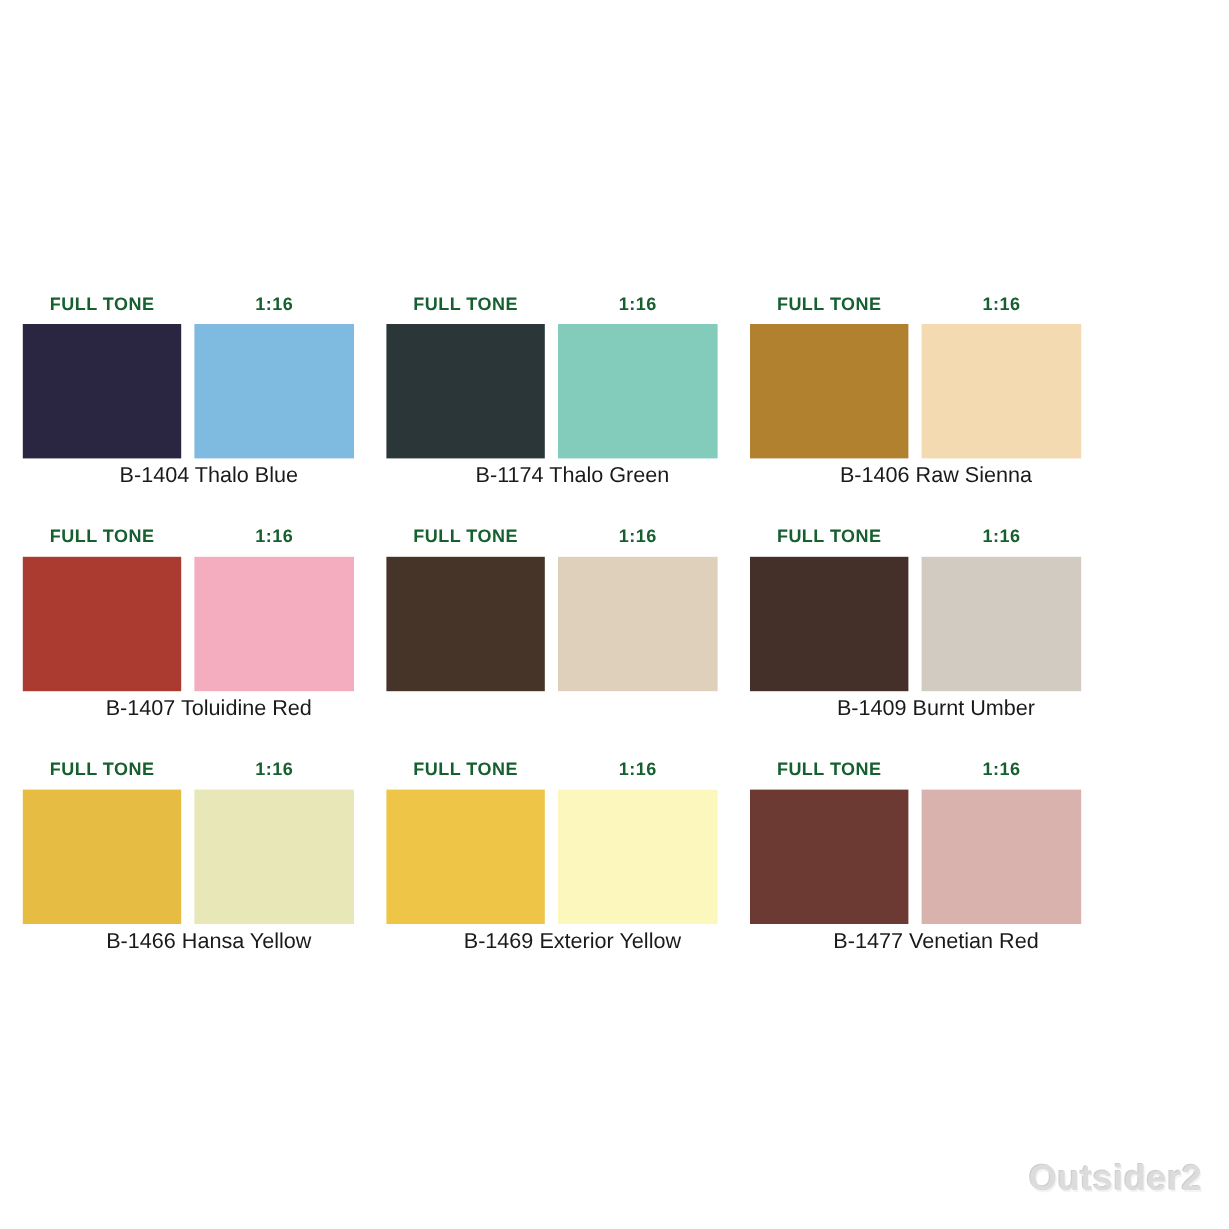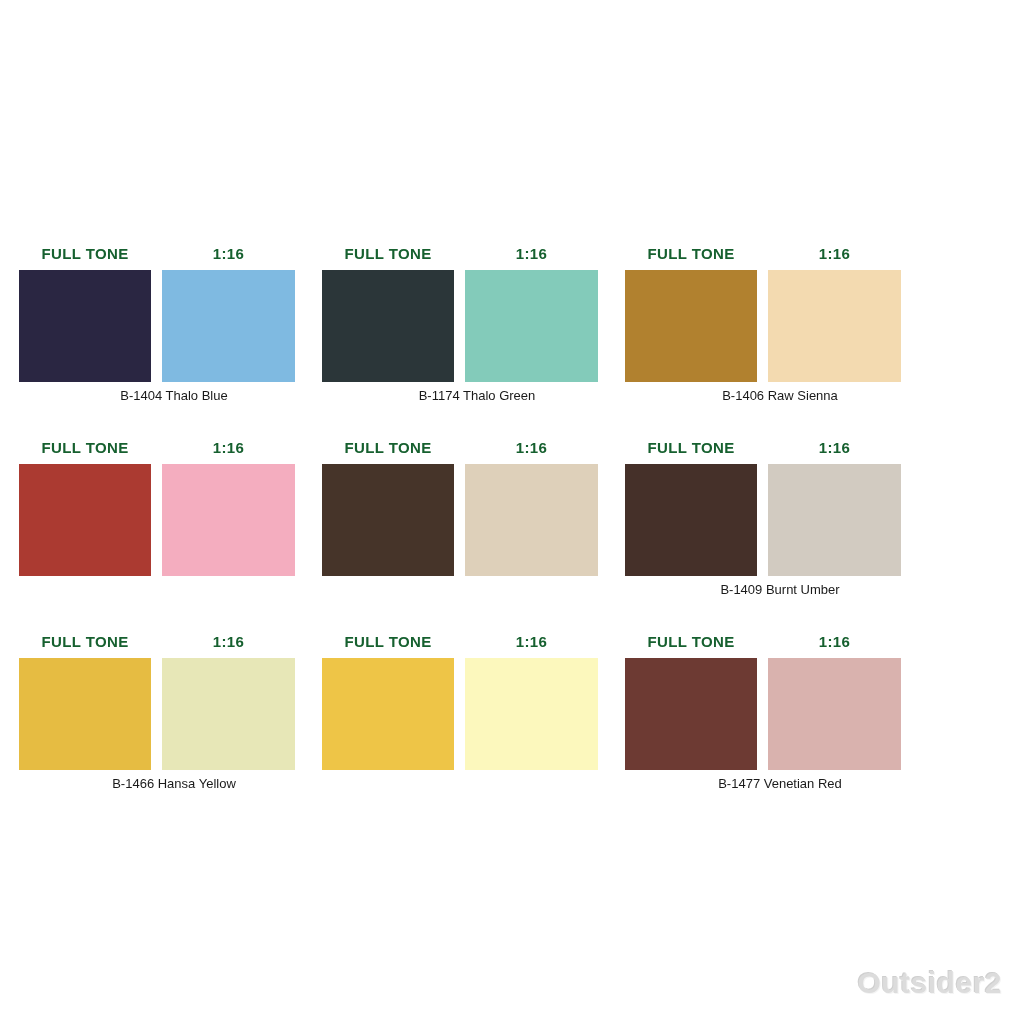--- a/index.html
+++ b/index.html
@@ -82,21 +82,21 @@
   .chip-full {
     width: 149px;
     margin-right: 11px;
   }
   .chip-tint {
     width: 150px;
   }
 
   .group-caption {
     margin-top: 5px;
-    font-size: 13px;
+    font-size: 18px;
     color: #1a1a1a;
     text-align: center;
     line-height: 18px;
     width: 310px;
   }
 
   
   .watermark {
     position: absolute;
     right: 22px;
@@ -160,20 +160,21 @@
 
       <div class="swatch-group">
         <div class="group-headers">
           <div class="hdr hdr-full" style="color: rgb(22, 96, 47);">FULL TONE</div>
           <div class="hdr hdr-tint" style="color: rgb(22, 96, 47);">1:16</div>
         </div>
         <div class="chips">
           <div class="chip chip-full" style="background-color: rgb(171, 58, 49);"></div>
           <div class="chip chip-tint" style="background-color: rgb(244, 173, 191);"></div>
         </div>
+        <div class="group-caption" style="color: rgb(26, 26, 26);">B-1407 Toluidine Red</div>
       </div>
 
       <div class="swatch-group">
         <div class="group-headers">
           <div class="hdr hdr-full" style="color: rgb(22, 96, 47);">FULL TONE</div>
           <div class="hdr hdr-tint" style="color: rgb(22, 96, 47);">1:16</div>
         </div>
         <div class="chips">
           <div class="chip chip-full" style="background-color: rgb(70, 52, 41);"></div>
           <div class="chip chip-tint" style="background-color: rgb(222, 208, 186);"></div>
@@ -210,20 +211,21 @@
 
       <div class="swatch-group">
         <div class="group-headers">
           <div class="hdr hdr-full" style="color: rgb(22, 96, 47);">FULL TONE</div>
           <div class="hdr hdr-tint" style="color: rgb(22, 96, 47);">1:16</div>
         </div>
         <div class="chips">
           <div class="chip chip-full" style="background-color: rgb(238, 197, 71);"></div>
           <div class="chip chip-tint" style="background-color: rgb(252, 248, 189);"></div>
         </div>
+        <div class="group-caption" style="color: rgb(26, 26, 26);">B-1469 Exterior Yellow</div>
       </div>
 
       <div class="swatch-group">
         <div class="group-headers">
           <div class="hdr hdr-full" style="color: rgb(22, 96, 47);">FULL TONE</div>
           <div class="hdr hdr-tint" style="color: rgb(22, 96, 47);">1:16</div>
         </div>
         <div class="chips">
           <div class="chip chip-full" style="background-color: rgb(109, 58, 51);"></div>
           <div class="chip chip-tint" style="background-color: rgb(217, 178, 174);"></div>

